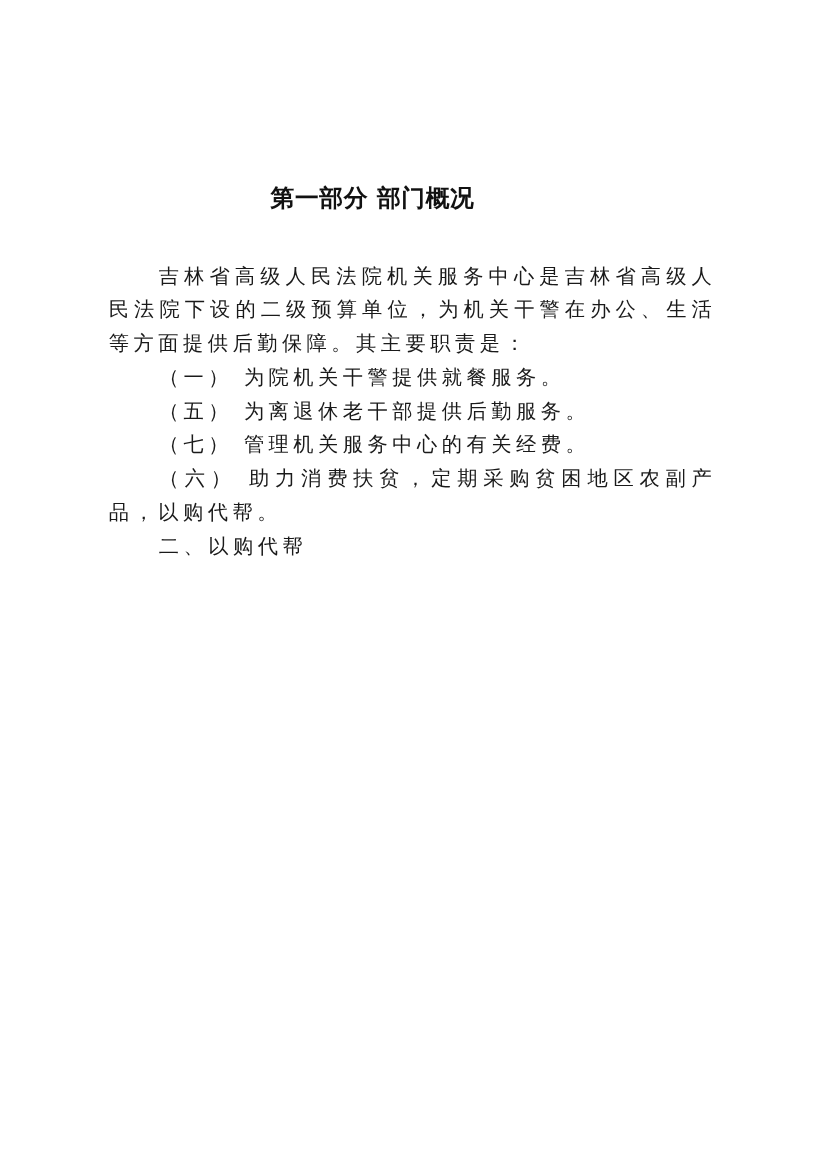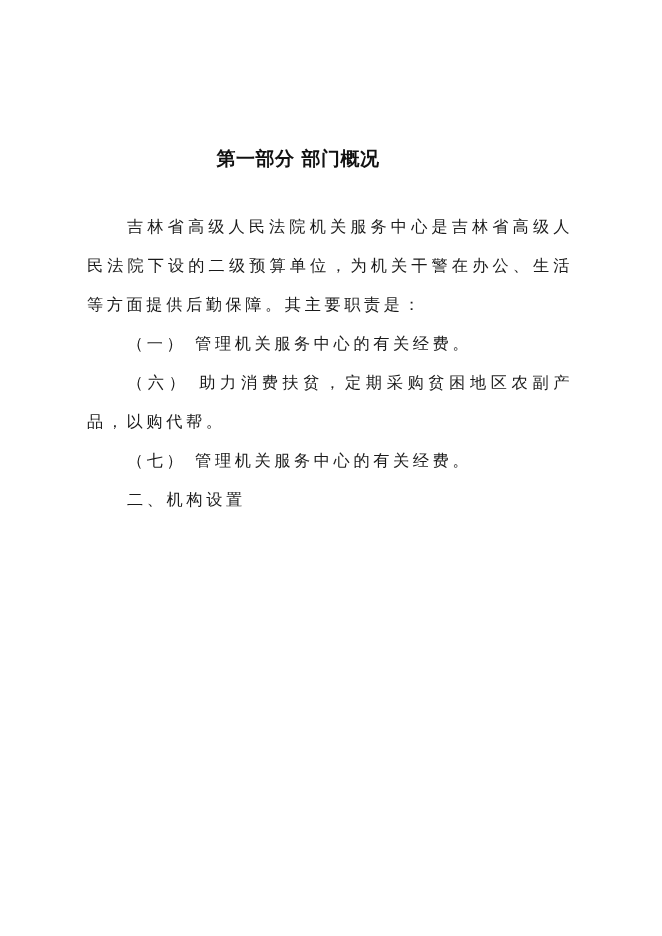--- a/index.html
+++ b/index.html
@@ -2,28 +2,29 @@
 <html><head>
 <meta charset="utf-8">
 <style>
   html, body { margin:0; padding:0; }
   body { width:662px; height:936px; background:#ffffff; position:relative; overflow:hidden;
          font-family:"DejaVu Serif", "Liberation Serif", serif; color:#1a1a1a; }
   .title { position:absolute; top:146px; left:0; width:596px; text-align:center;
            font-family:"DejaVu Sans", "Liberation Sans", sans-serif; font-weight:bold;
            font-size:19px; letter-spacing:0.5px; color:#111; }
   .body-text { position:absolute; top:207px; left:87px; width:486px; font-size:16.2px;
-               line-height:39px; letter-spacing:3.6px; text-align:justify; }
+               line-height:27px; letter-spacing:3.6px; text-align:justify; }
   .para { margin:0; }
   .indent { text-indent:40px; }
 </style>
 </head>
 <body>
 
 <div class="title">第一部分  部门概况</div>
 
 <div class="body-text">
   <p class="para indent">吉林省高级人民法院机关服务中心是吉林省高级人民法院下设的二级预算单位，为机关干警在办公、生活等方面提供后勤保障。其主要职责是：</p>
-  <p class="para indent">（一） 管理机关服务中心的有关经费。</p>
+  <p class="para indent">（一） 为院机关干警提供就餐服务。</p>
+  <p class="para indent">（五） 为离退休老干部提供后勤服务。</p>
+  <p class="para indent">（七） 管理机关服务中心的有关经费。</p>
   <p class="para indent">（六） 助力消费扶贫，定期采购贫困地区农副产品，以购代帮。</p>
-  <p class="para indent">（七） 管理机关服务中心的有关经费。</p>
-  <p class="para indent">二、机构设置</p>
+  <p class="para indent">二、以购代帮</p>
 </div>
 
 </body></html>

